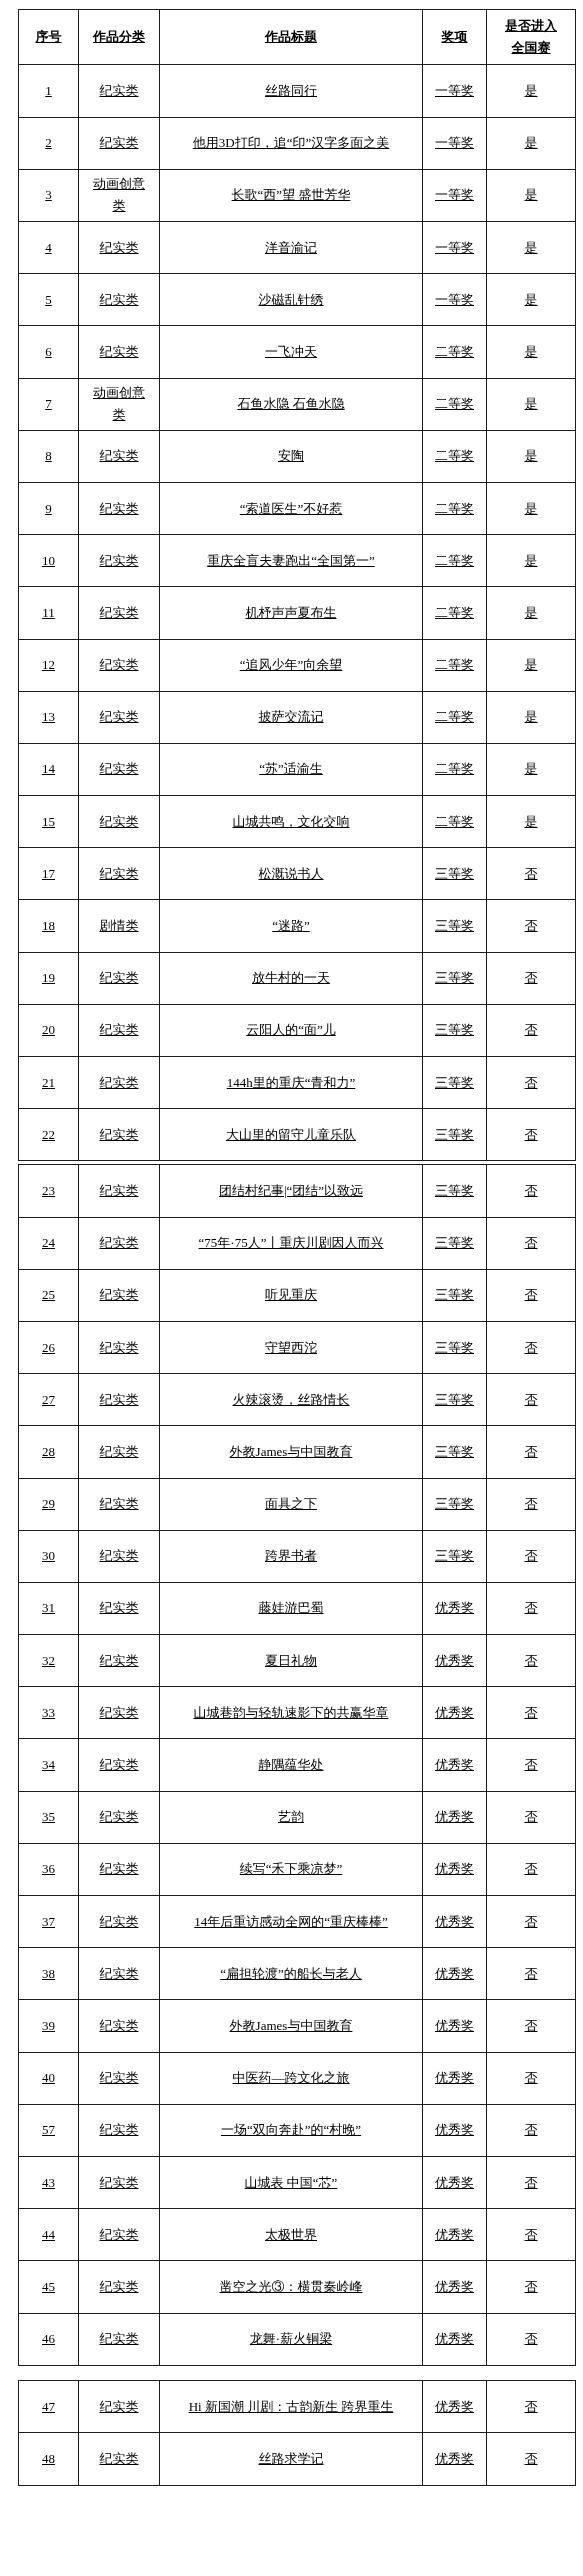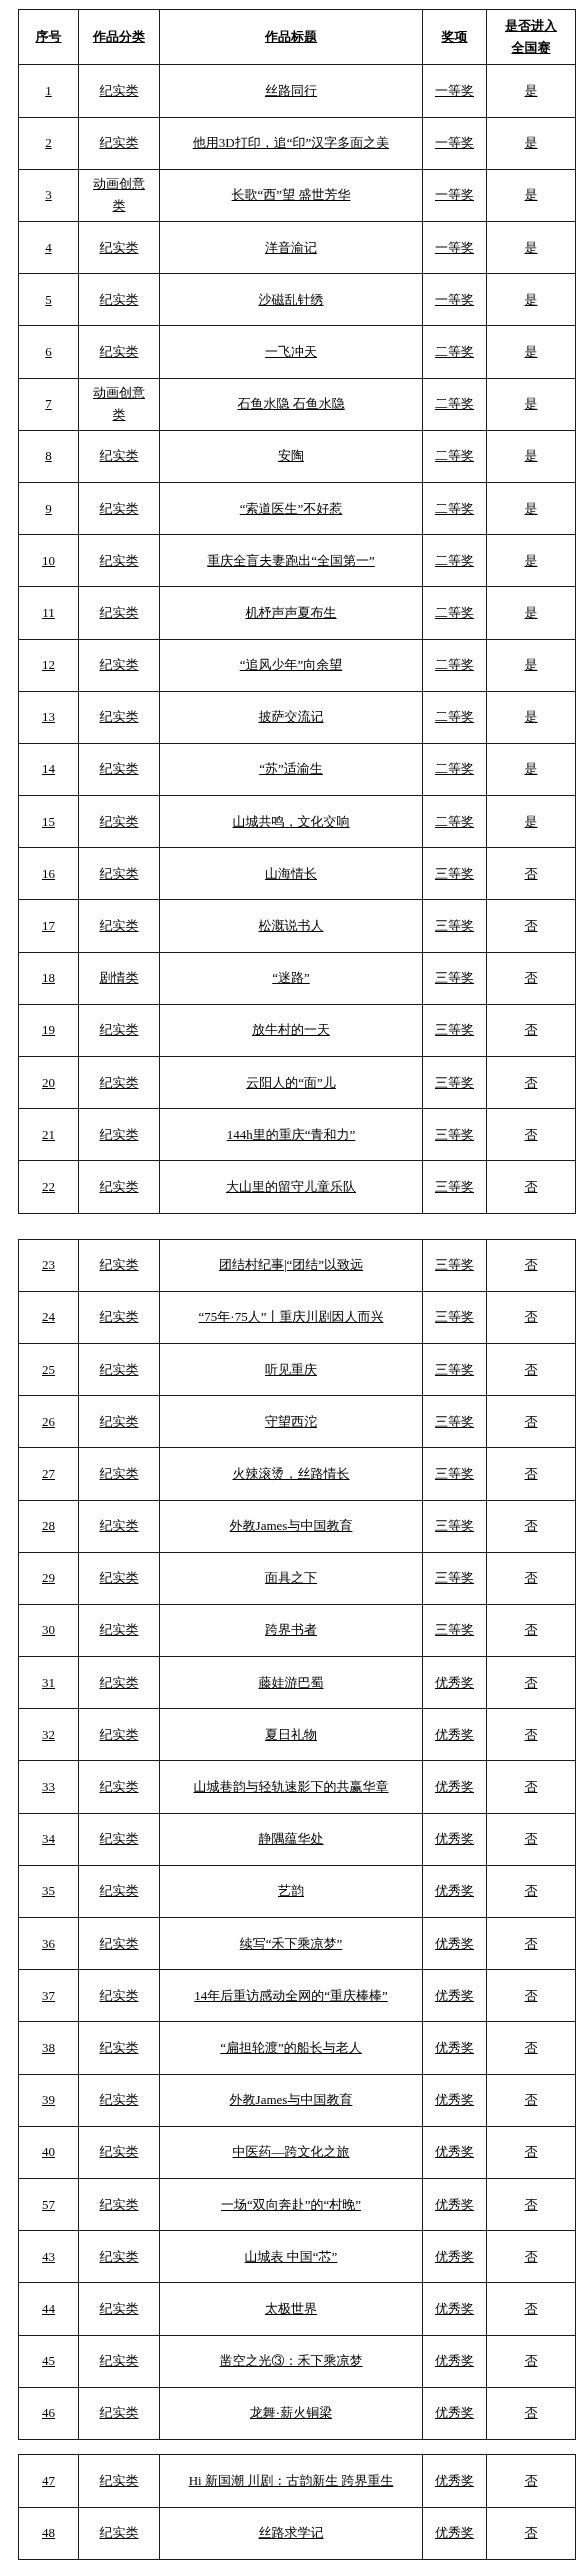--- a/index.html
+++ b/index.html
@@ -24,21 +24,21 @@
   table {
     border-collapse: collapse;
     table-layout: fixed;
     text-decoration: underline;
   }
   table.main {
     width: 558px;
     margin-left: 18px;
   }
   #main-table-1 { margin-top: 9.3px; }
-  #main-table-2 { margin-top: 25px; }
+  #main-table-2 { margin-top: 3px; }
   #main-table-3 { margin-top: 14.4px; }
   .main th, .main td {
     border: 1px solid #1c1c1c;
     text-align: center;
     vertical-align: middle;
     font-size: 13px;
     line-height: 1.7;
     padding: 2.1px 3.1px;
     overflow: hidden;
     word-break: break-all;
@@ -175,27 +175,20 @@
           <td>是</td>
         </tr>
         <tr>
           <td>15</td>
           <td>纪实类</td>
           <td>山城共鸣，文化交响</td>
           <td>二等奖</td>
           <td>是</td>
         </tr>
         <tr>
-          <td>16</td>
-          <td>纪实类</td>
-          <td>山海情长</td>
-          <td>三等奖</td>
-          <td>否</td>
-        </tr>
-        <tr>
           <td>17</td>
           <td>纪实类</td>
           <td>松溉说书人</td>
           <td>三等奖</td>
           <td>否</td>
         </tr>
         <tr>
           <td>18</td>
           <td>剧情类</td>
           <td>“迷路”</td>
@@ -385,21 +378,21 @@
         <tr>
           <td>44</td>
           <td>纪实类</td>
           <td>太极世界</td>
           <td>优秀奖</td>
           <td>否</td>
         </tr>
         <tr>
           <td>45</td>
           <td>纪实类</td>
-          <td>凿空之光③：禾下乘凉梦</td>
+          <td>凿空之光③：横贯秦岭峰</td>
           <td>优秀奖</td>
           <td>否</td>
         </tr>
         <tr>
           <td>46</td>
           <td>纪实类</td>
           <td>龙舞·薪火铜梁</td>
           <td>优秀奖</td>
           <td>否</td>
         </tr>

